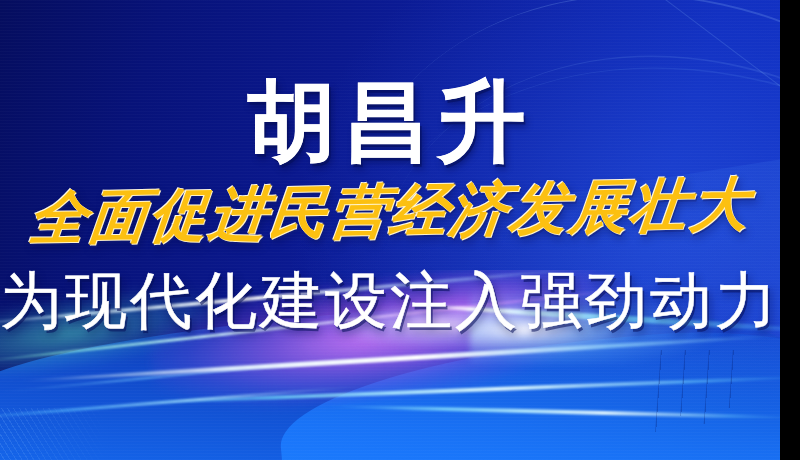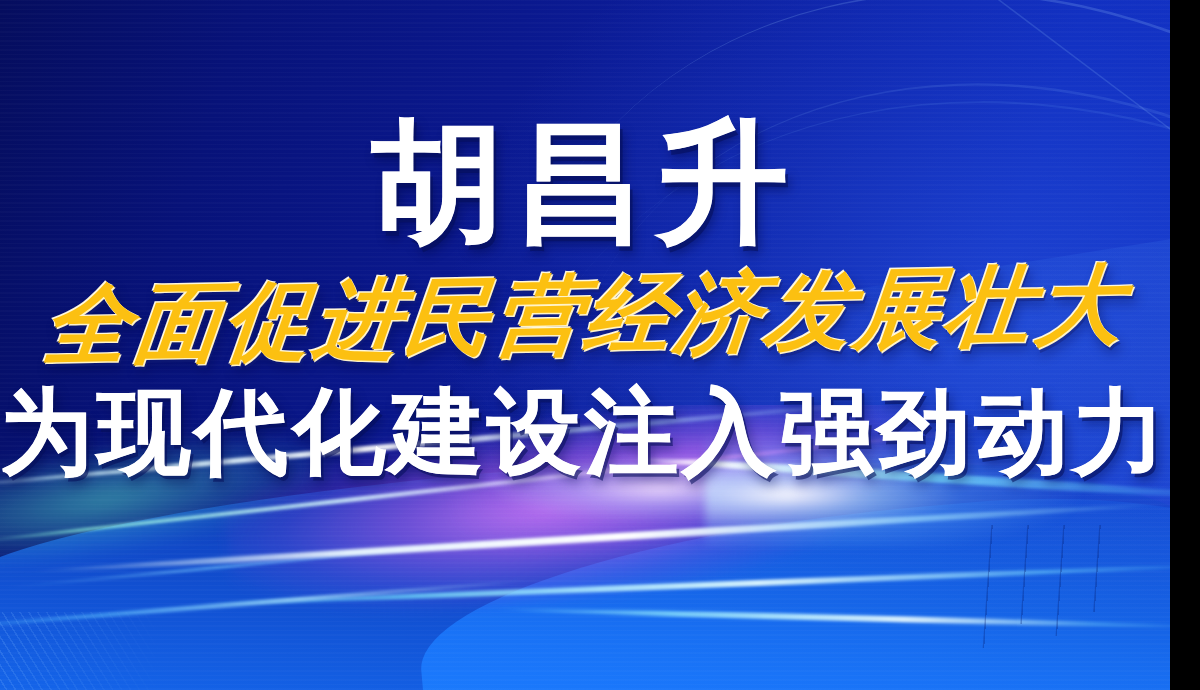--- a/index.html
+++ b/index.html
@@ -358,24 +358,24 @@
     color: #fcc011;
     transform: skewX(-7deg) rotate(-1.1deg);
     text-shadow:
        1px 1px 0 #fff3c8,
       -1px -1px 0 #fff8dd,
        2px 3px 0 rgba(20,30,120,0.45),
        3px 5px 8px rgba(0,8,70,0.40);
   }
 
   .line-tagline {
-    margin-top: 18px;
+    margin-top: 30px;
     font-size: 62px;
     line-height: 1;
-    font-weight: 700;
+    font-weight: 400;
     letter-spacing: 3px;
     white-space: nowrap;
     color: #ffffff;
     text-shadow:
        2px 3px 0 rgba(5,15,90,0.55),
        3px 5px 8px rgba(0,8,70,0.45);
     -webkit-text-stroke: 0.5px #ffffff;
   }
 </style>
 </head>

